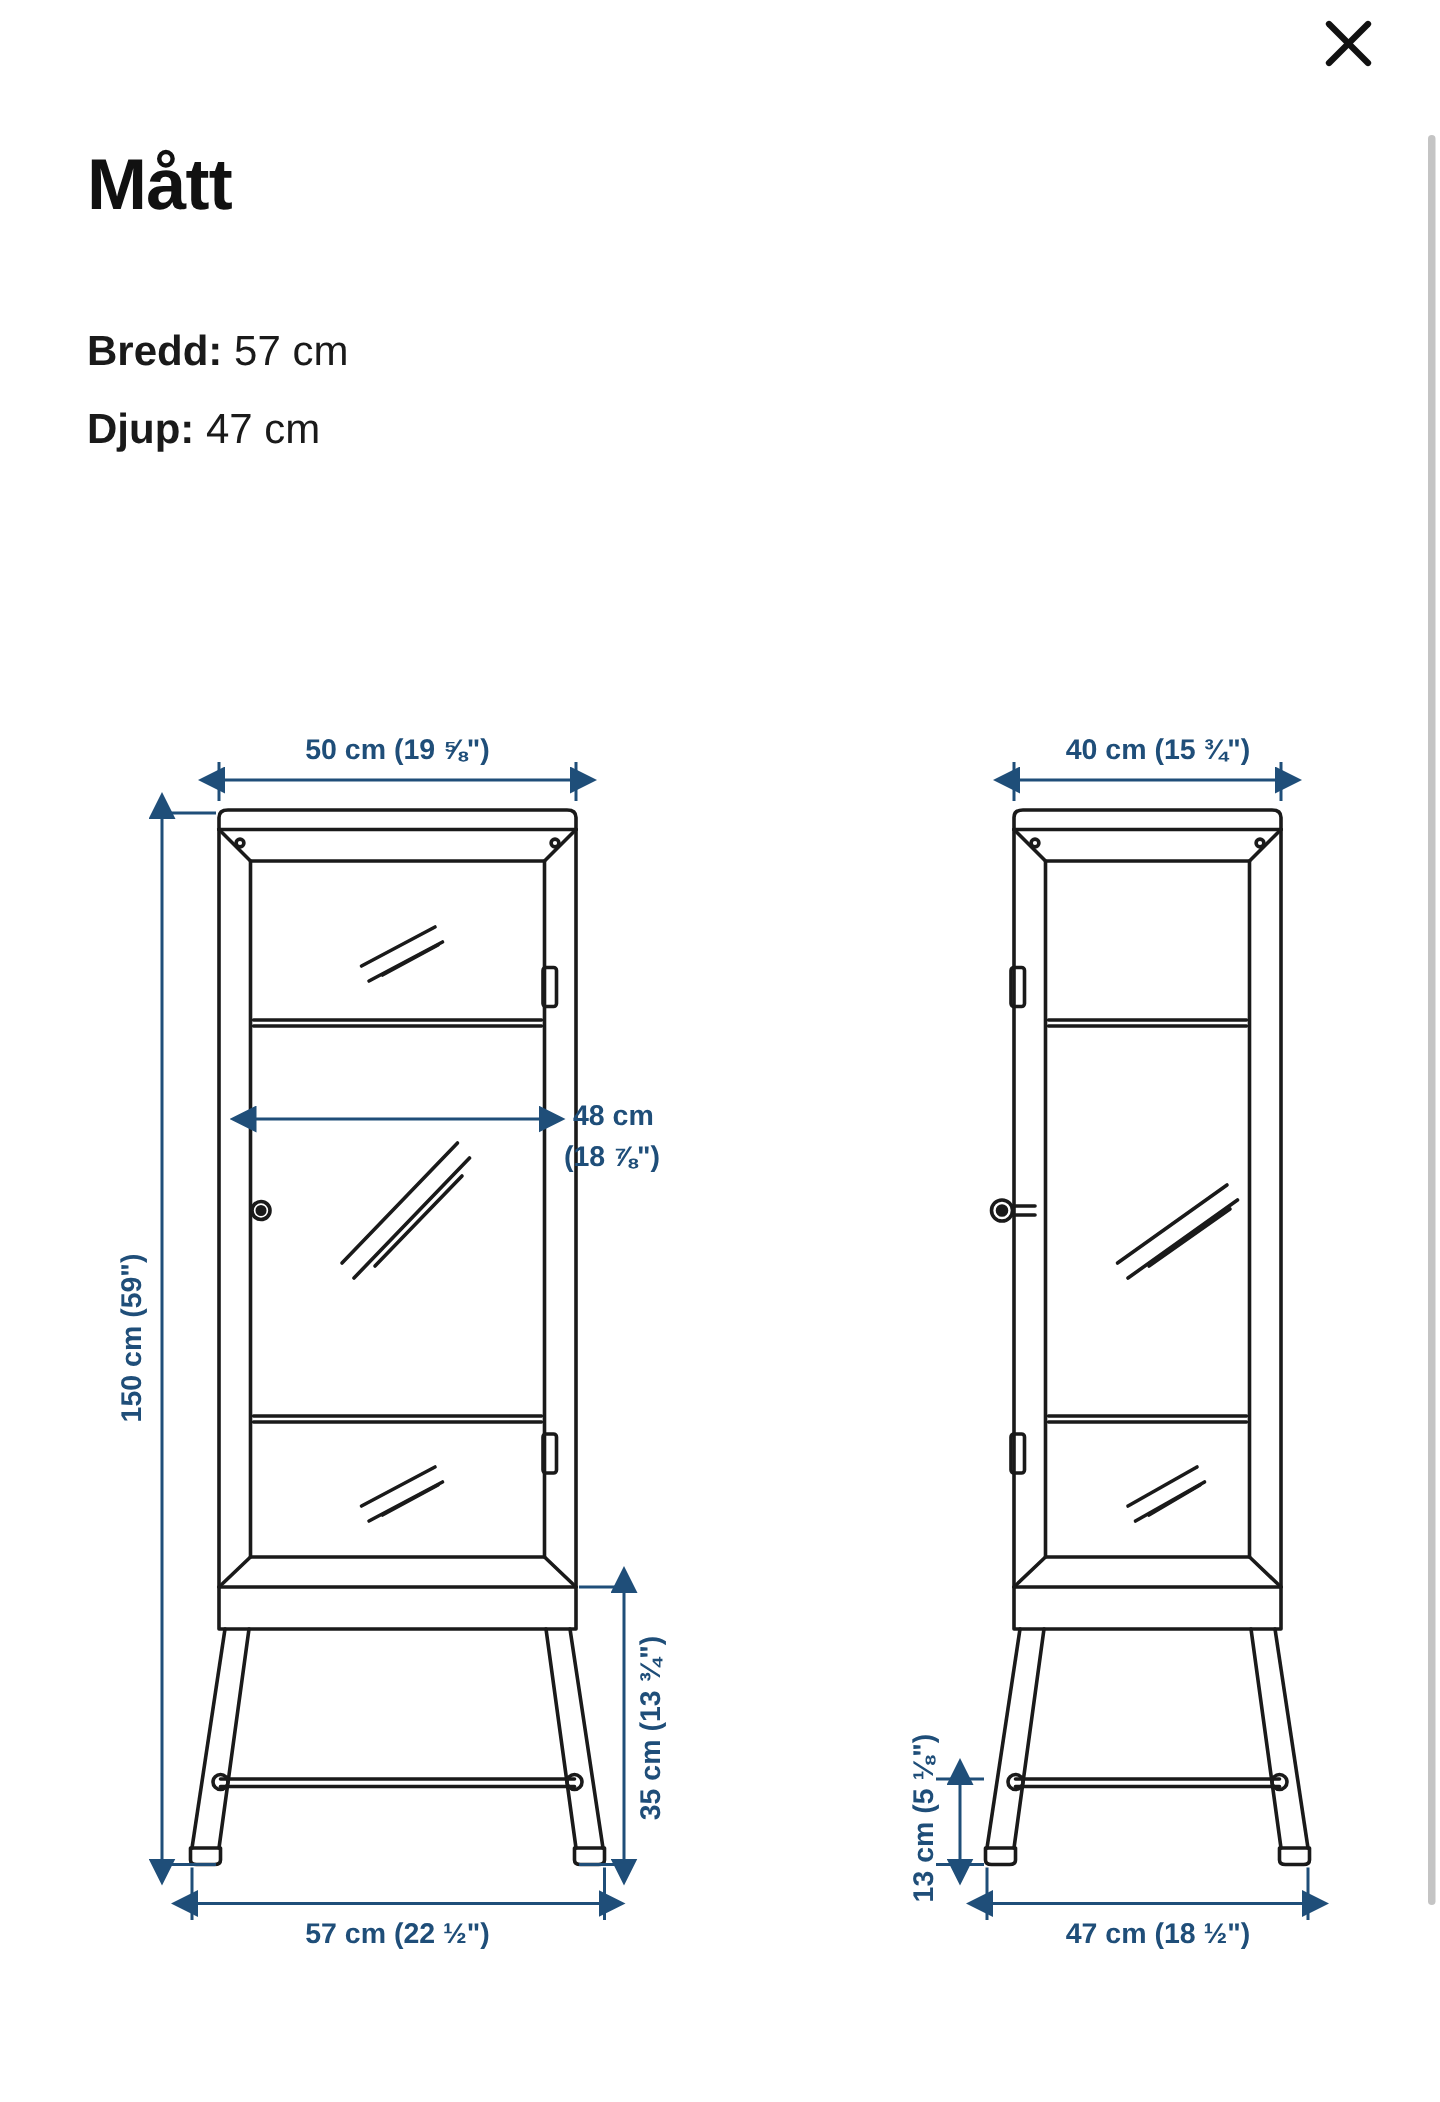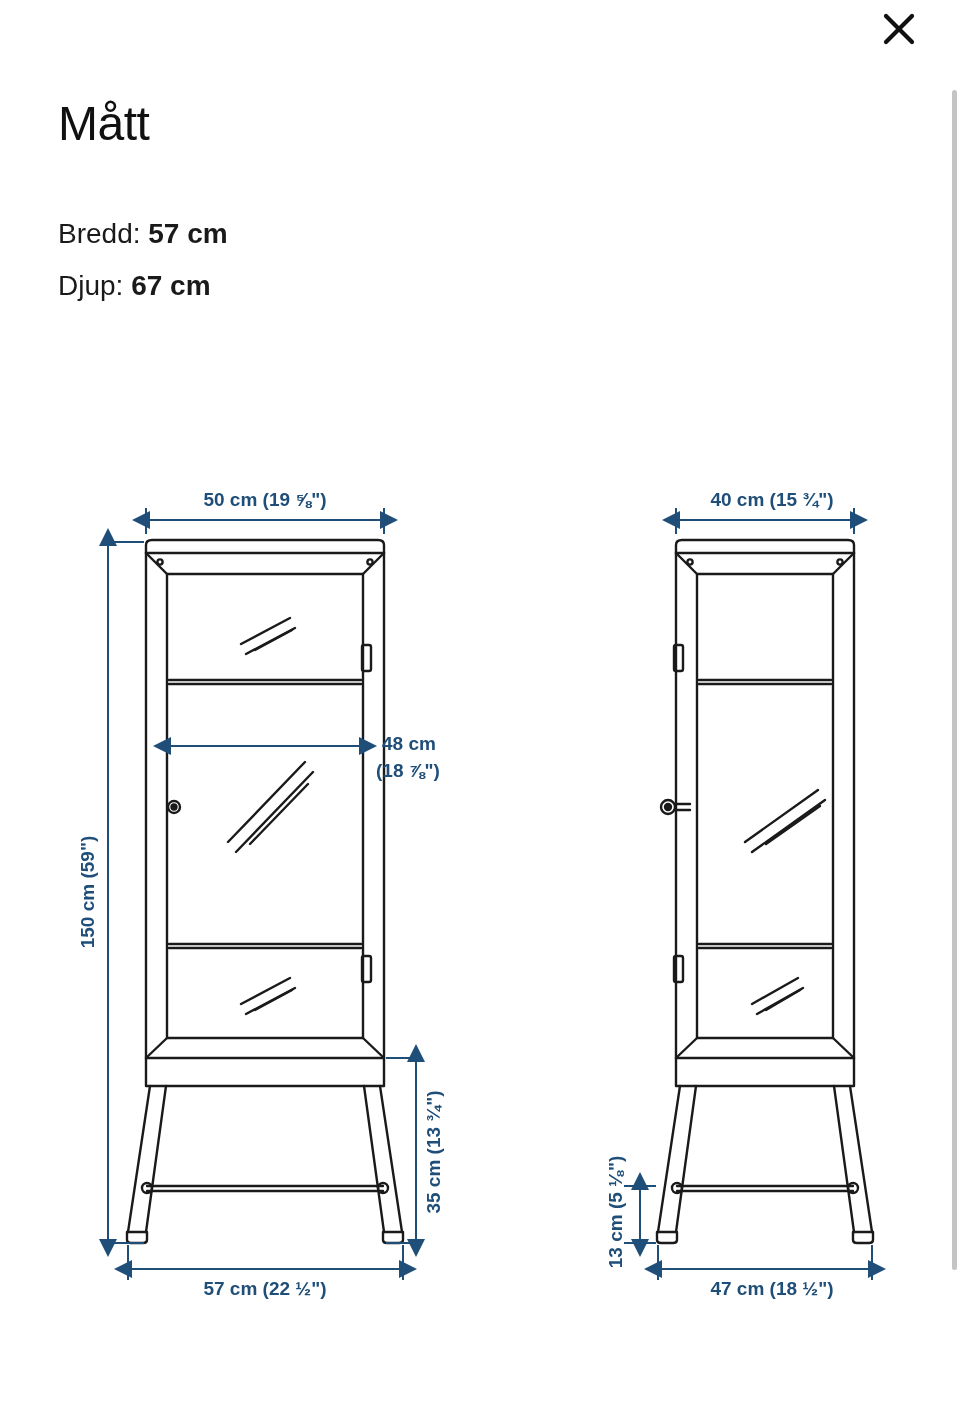--- a/index.html
+++ b/index.html
@@ -51,39 +51,39 @@
     background: #c4c4c4;
     border-radius: 3px;
   }
 
   
   .page-title {
     position: absolute;
     left: 58px;
     top: 96px;
     font-size: 48px;
-    font-weight: 400;
+    font-weight: 700;
     letter-spacing: -0.5px;
     color: #111111;
     margin: 0;
   }
   .spec-list {
     position: absolute;
     left: 58px;
     top: 208px;
     width: 700px;
   }
   .spec-row {
     font-size: 28px;
     line-height: 52px;
     color: #1a1a1a;
     white-space: nowrap;
   }
-  .spec-label { font-weight: 400; }
-  .spec-value { font-weight: 700; }
+  .spec-label { font-weight: 700; }
+  .spec-value { font-weight: 400; }
 
   
   .drawing {
     position: absolute;
     left: 0;
     top: 452px;
     width: 960px;
     height: 900px;
   }
   .drawing svg { display: block; }
@@ -113,21 +113,21 @@
 
 <h1 class="page-title">Mått</h1>
 
 <div class="spec-list">
   <div class="spec-row">
     <span class="spec-label">Bredd:</span>
     <span class="spec-value">57 cm</span>
   </div>
   <div class="spec-row">
     <span class="spec-label">Djup:</span>
-    <span class="spec-value">67 cm</span>
+    <span class="spec-value">47 cm</span>
   </div>
 </div>
 
 <div class="drawing">
   <svg width="960" height="900" viewBox="0 0 960 900" aria-hidden="true">
     <defs>
       <marker id="arrL" markerWidth="9" markerHeight="9" refX="8" refY="4.5" orient="auto">
         <path d="M9,0 L0,4.5 L9,9 z" fill="#1f4e79"></path>
       </marker>
       <marker id="arrR" markerWidth="9" markerHeight="9" refX="1" refY="4.5" orient="auto">

